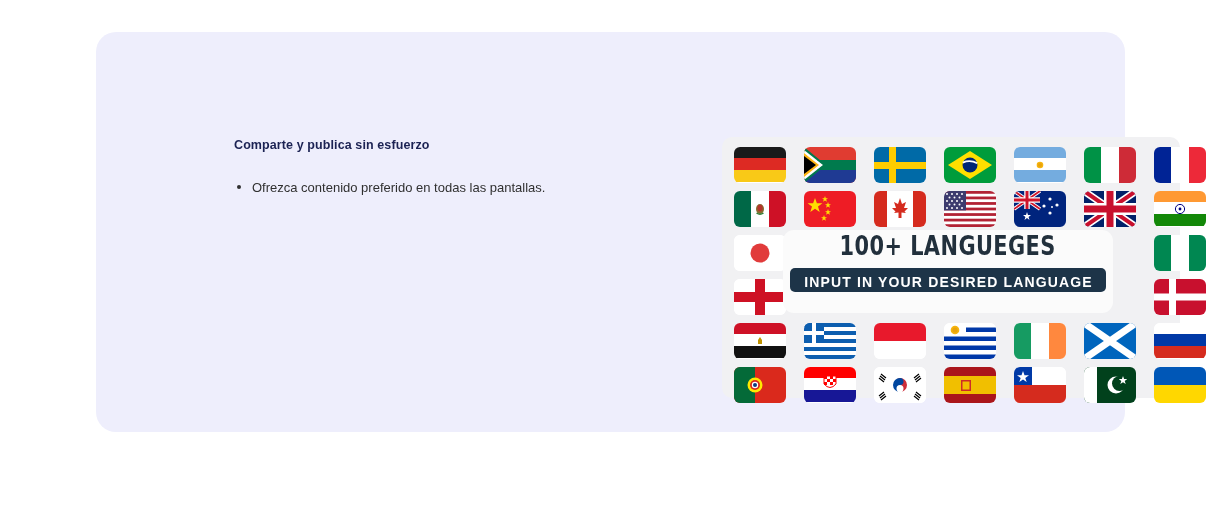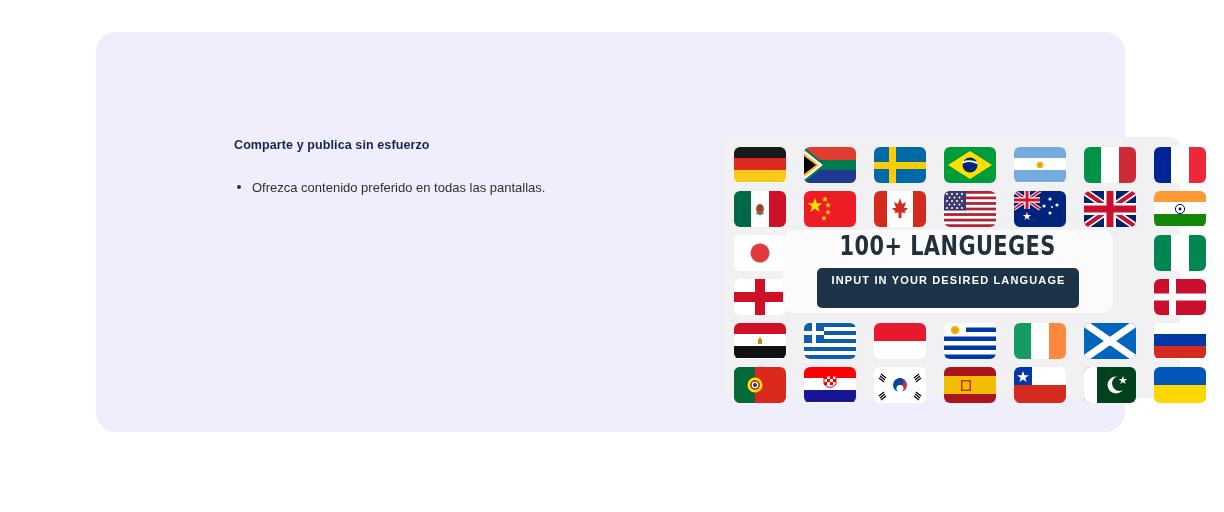--- a/index.html
+++ b/index.html
@@ -73,22 +73,22 @@
     display:flex;flex-direction:column;align-items:center;justify-content:flex-start;
   }
   .ov-title{
     font-family:"Liberation Sans Narrow","DejaVu Sans Condensed","Liberation Sans",sans-serif;
     font-size:27px;font-weight:bold;color:#22303c;
     letter-spacing:.5px;transform:scaleX(.86);transform-origin:center;
     margin:0 0 7px 0;white-space:nowrap;
   }
   .ov-badge{
     background:#1d3448;color:#ffffff;border-radius:5px;
-    font-size:11px;font-weight:bold;letter-spacing:1.15px;
-    padding:6px 13px 22px 14px;white-space:nowrap;
+    font-size:14px;font-weight:bold;letter-spacing:1.15px;
+    padding:6px 13px 2px 14px;white-space:nowrap;
   }
 </style>
 </head>
 <body>
 
 <div class="stage">
 
   <div class="panel">
 
     <div class="copy">

